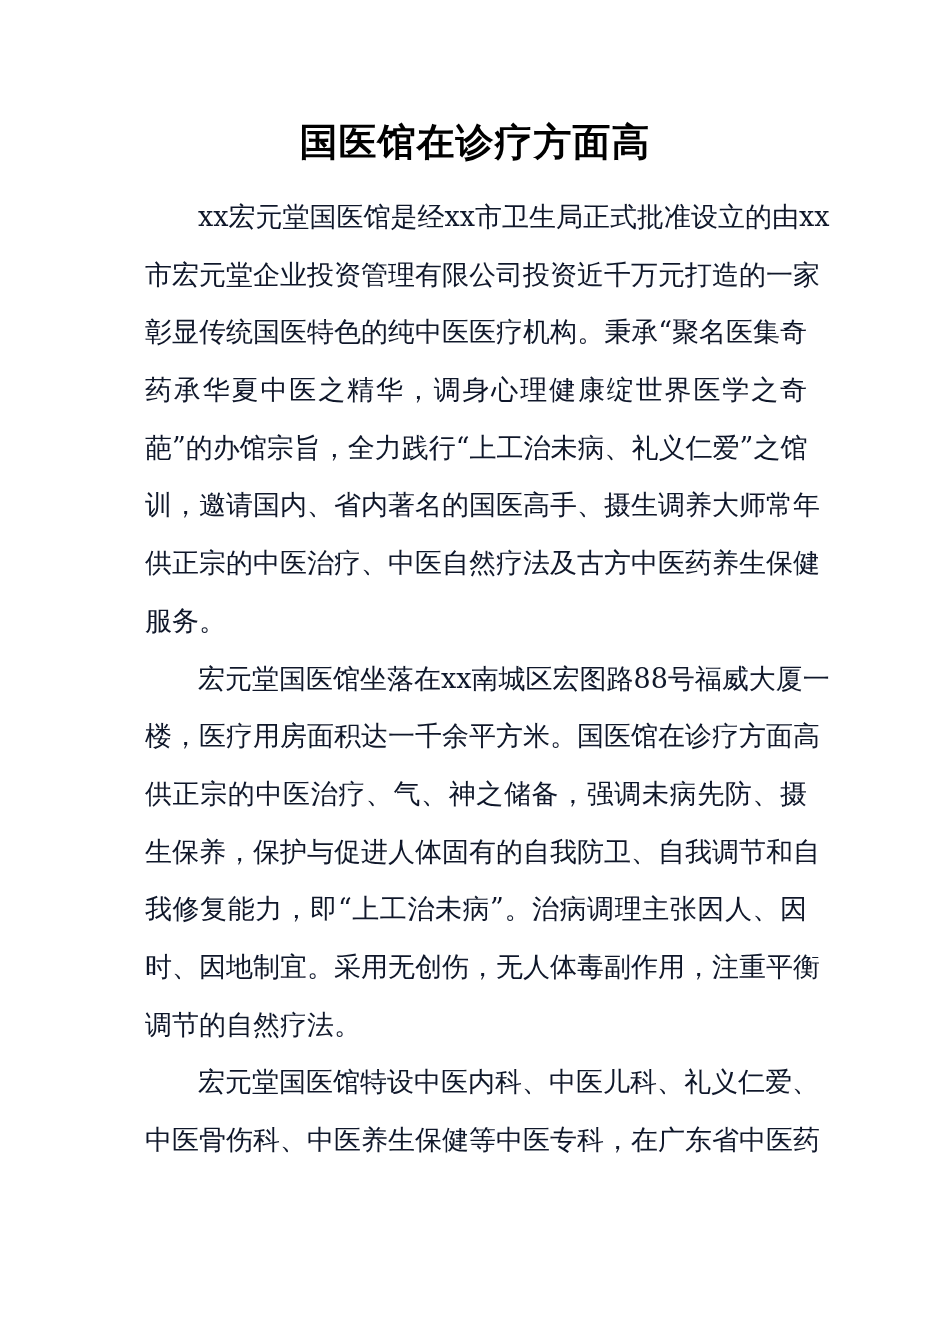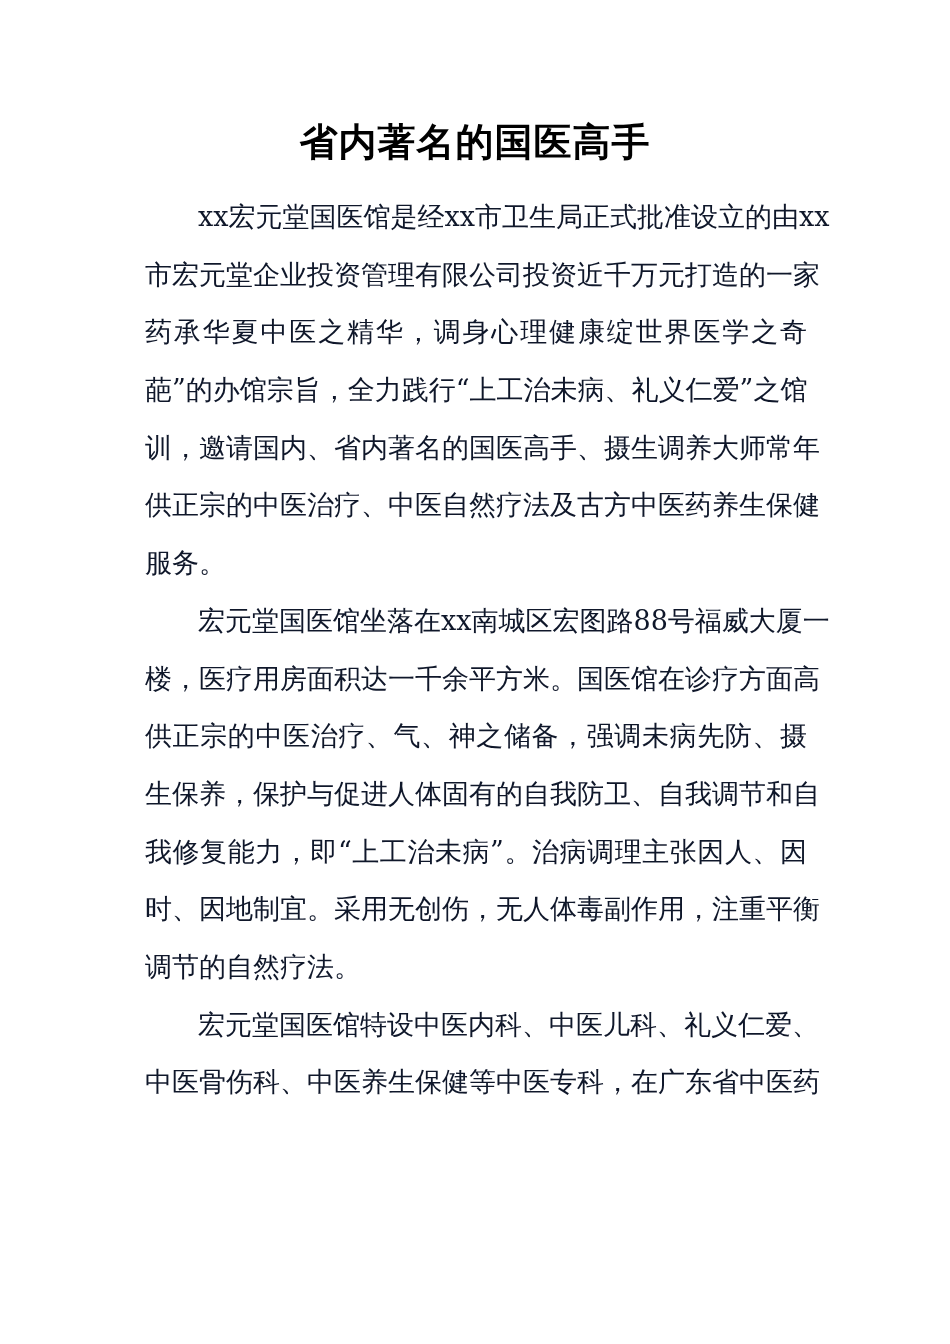--- a/index.html
+++ b/index.html
@@ -58,27 +58,28 @@
       padding-left: 53px;
     }
     .line.last {
       text-align-last: left;
     }
   </style>
 </head>
 <body>
 
 <div class="page">
-  <h1 class="title">省内著名的国医高手</h1>
+  <h1 class="title">国医馆在诊疗方面高</h1>
 
   <div class="body-text">
 
     <div>
       <span class="line indent">xx宏元堂国医馆是经xx市卫生局正式批准设立的由xx</span>
       <span class="line">市宏元堂企业投资管理有限公司投资近千万元打造的一家</span>
+      <span class="line">彰显传统国医特色的纯中医医疗机构。秉承“聚名医集奇</span>
       <span class="line">药承华夏中医之精华，调身心理健康绽世界医学之奇</span>
       <span class="line">葩”的办馆宗旨，全力践行“上工治未病、礼义仁爱”之馆</span>
       <span class="line">训，邀请国内、省内著名的国医高手、摄生调养大师常年</span>
       <span class="line">供正宗的中医治疗、中医自然疗法及古方中医药养生保健</span>
       <span class="line last">服务。</span>
     </div>
 
     <div>
       <span class="line indent">宏元堂国医馆坐落在xx南城区宏图路88号福威大厦一</span>
       <span class="line">楼，医疗用房面积达一千余平方米。国医馆在诊疗方面高</span>

